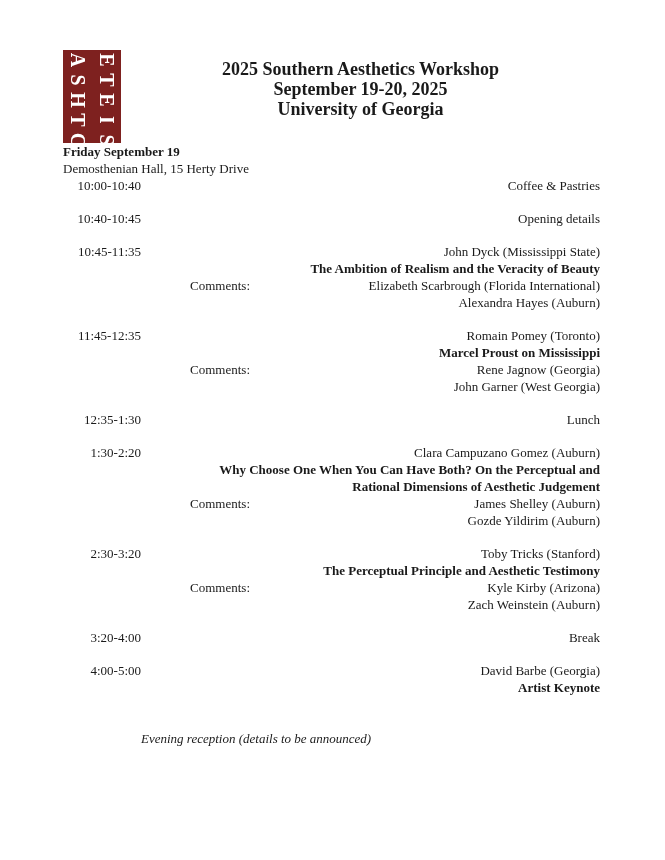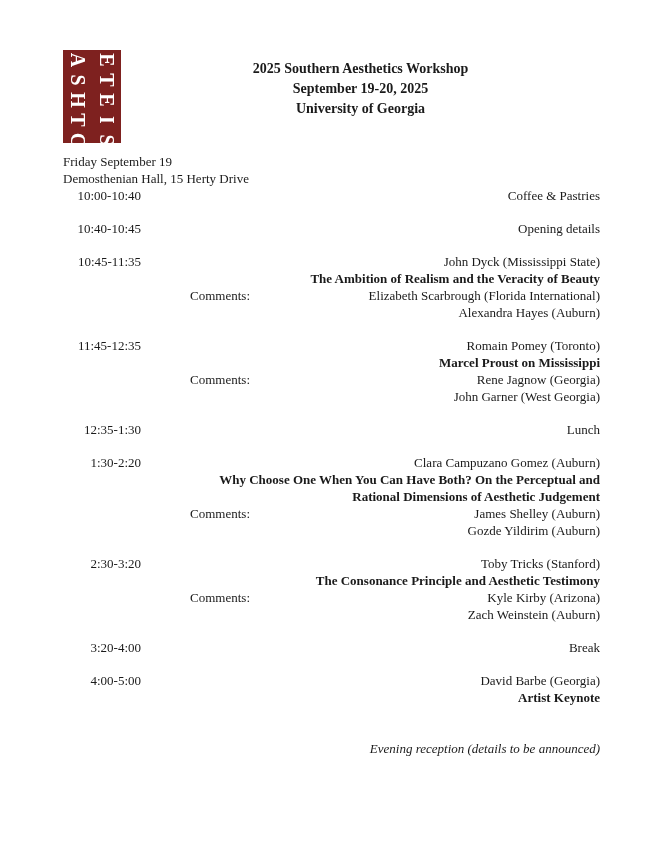--- a/index.html
+++ b/index.html
@@ -46,26 +46,25 @@
     transform: rotate(90deg);
     user-select: none;
   }
   .titles {
     flex: 1;
     text-align: center;
     padding-top: 9px;
   }
   .title-line {
     font-weight: bold;
-    font-size: 14px;
+    font-size: 18px;
     line-height: 20px;
   }
   .day-heading {
-    margin-top: 10px;
-    font-weight: normal;
+    font-weight: bold;
     font-size: 13px;
     line-height: 17px;
   }
   .venue {
     font-size: 13px;
     line-height: 17px;
   }
   .session {
     display: flex;
     font-size: 13px;
@@ -94,21 +93,20 @@
   }
   .comment-names {
     flex: 1;
   }
   .evening-note {
     font-style: italic;
     font-size: 13px;
     line-height: 17px;
     margin-top: 34px;
     margin-left: 78px;
-    text-align: right;
   }
 </style>
 </head>
 <body>
 
 <div class="page">
 
   <div class="header">
     <div class="logo" style="background: rgb(126, 33, 31);">
       <div class="logo-grid">
@@ -199,21 +197,21 @@
               <div>Gozde Yildirim (Auburn)</div>
             </div>
           </div>
         </div>
   </div>
 
   <div class="session">
     <div class="session-time">2:30-3:20</div>
     <div class="session-body">
       <div class="session-speaker">Toby Tricks (Stanford)</div>
-    <div class="talk-title">The Consonance Principle and Aesthetic Testimony</div>
+    <div class="talk-title">The Perceptual Principle and Aesthetic Testimony</div>
           <div class="comments">
             <div class="comments-label">Comments:</div>
             <div class="comment-names">
               <div>Kyle Kirby (Arizona)</div>
               <div>Zach Weinstein (Auburn)</div>
             </div>
           </div>
         </div>
   </div>
 

